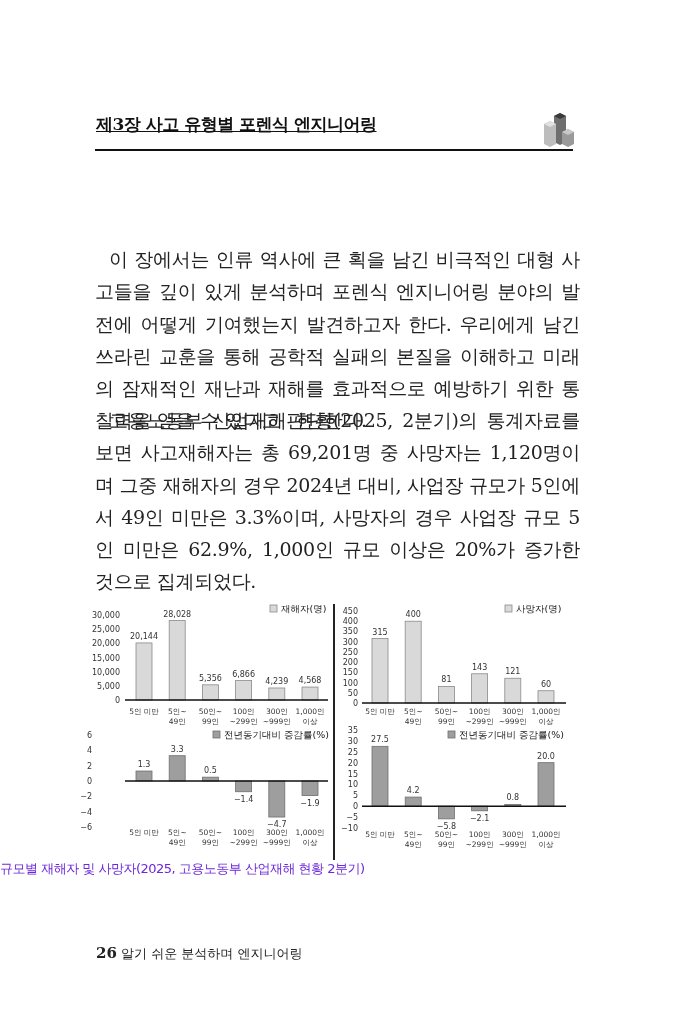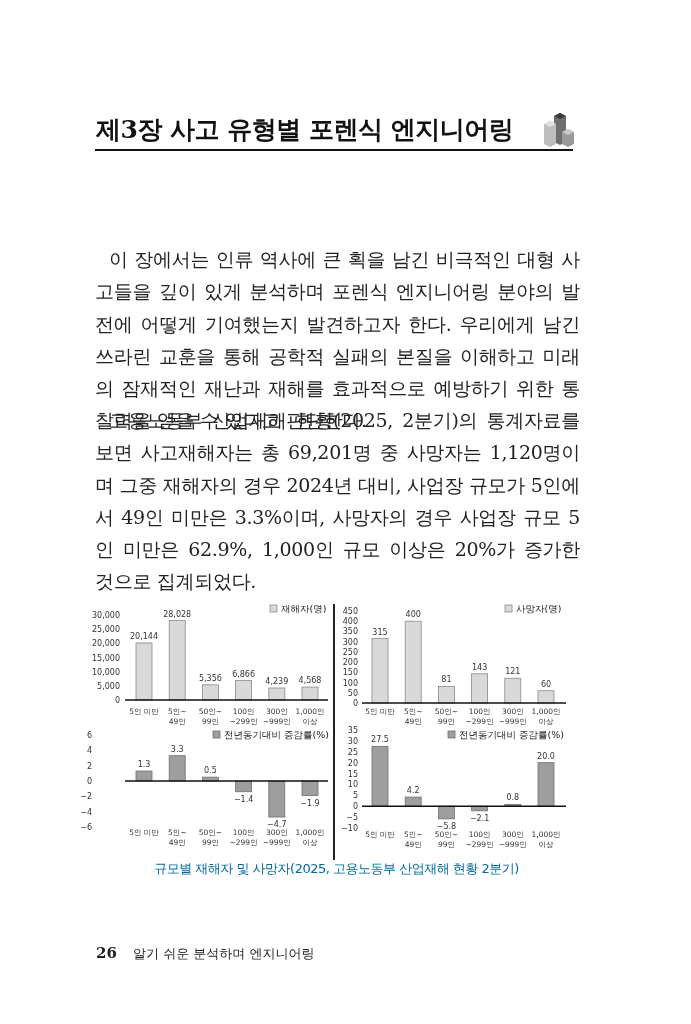--- a/index.html
+++ b/index.html
@@ -1,32 +1,32 @@
 <!DOCTYPE html>
 <html><head>
 <meta charset="utf-8">
 <style>
   html, body { margin:0; padding:0; background:#ffffff; }
   body { width:691px; height:1024px; position:relative; overflow:hidden;
          font-family:"DejaVu Serif", serif; color:#1a1a1a; }
-  .header-title { position:absolute; left:96px; top:113px; font-size:25px; font-weight:bold;
-                  letter-spacing:-0.5px; font-family:"DejaVu Serif", serif; color:#111; }
+  .header-title { position:absolute; left:96px; top:113px; font-size:17px; font-weight:bold;
+                  letter-spacing:-0.5px; font-family:"DejaVu Serif", serif; color:#111;text-decoration:underline; }
   .header-rule { position:absolute; left:95px; top:149px; width:478px; height:2px; background:#111; }
   .header-icon { position:absolute; left:542px; top:112px; width:34px; height:36px; }
   .body-text { position:absolute; left:95px; width:485px; font-size:19px; line-height:32.3px;
                text-align:justify; text-align-last:left; color:#222; letter-spacing:-0.3px; }
   .body-text p { margin:0; text-indent:14px; }
   .p1 { top:243px; }
   .p2 { top:404px; }
   .charts { position:absolute; left:0; top:0; width:691px; height:778px; }
   .divider { position:absolute; left:333px; top:604px; width:2px; height:256px; background:#222; }
-  .caption { position:absolute; left:0; width:673px; top:860px; text-align:center;
-             font-family:"DejaVu Sans", sans-serif; font-size:13px; letter-spacing:-0.5px; color:#0369a1; }
+  .caption { position:absolute; left:0; width:673px; top:860px; text-align:left;
+             font-family:"DejaVu Sans", sans-serif; font-size:13px; letter-spacing:-0.5px; color:#6d28d9; }
   .footer { position:absolute; left:96px; top:944px; font-size:13px; color:#222; }
-  .footer .pg { font-weight:bold; font-size:15px; margin-right:12px; }
+  .footer .pg { font-weight:bold; font-size:15px; margin-right:0; }
   svg text { font-family:"DejaVu Sans", sans-serif; }
 </style>
 </head>
 <body>
 
 <div class="header-title">제3장 사고 유형별 포렌식 엔지니어링</div>
 <svg class="header-icon" viewBox="0 0 34 36">
   <polygon points="12,4 18,1 24,4 24,30 18,33 12,30" fill="#6f6f6f"></polygon>
   <polygon points="12,4 18,1 24,4 18,7" fill="#3a3a3a"></polygon>
   <polygon points="2,12 8,9 14,12 14,32 8,35 2,32" fill="#bdbdbd"></polygon>

